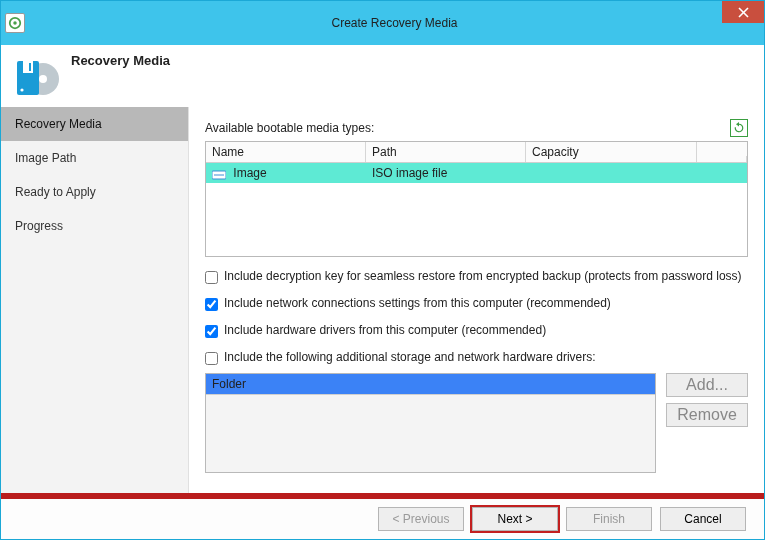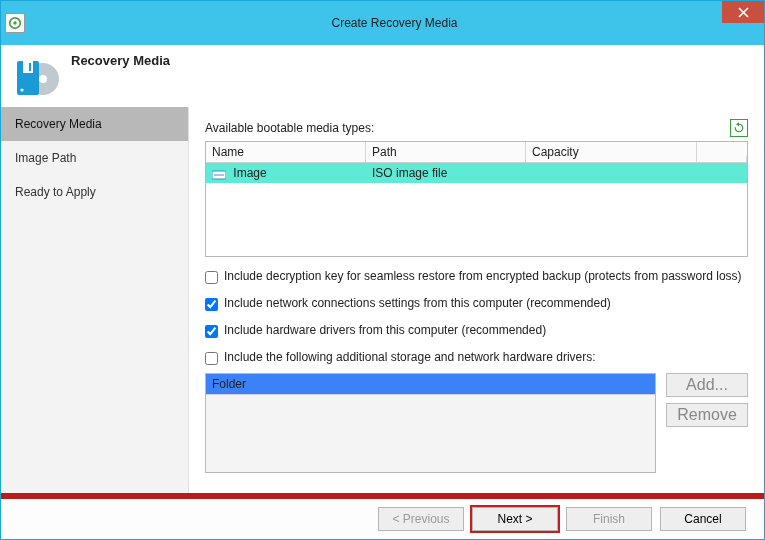--- a/index.html
+++ b/index.html
@@ -83,20 +83,21 @@
     <div class="header-text">
       <h2>Recovery Media</h2>
     </div>
   </div>
 
   <div class="body">
     <div class="sidebar">
       <div class="step active">Recovery Media</div>
       <div class="step">Image Path</div>
       <div class="step">Ready to Apply</div>
+      <div class="step">Progress</div>
     </div>
 
     <div class="main">
 
       <div class="section-row">
         <div class="section-label">Available bootable media types:</div>
         <div class="refresh-btn">
           <svg viewBox="0 0 16 16">
               <path d="M8 3 a5 5 0 1 1 -4.9 4" fill="none" stroke="#3a9e3f" stroke-width="1.6"></path>
               <polygon points="8,0 8,6 4,3" fill="#3a9e3f"></polygon>

